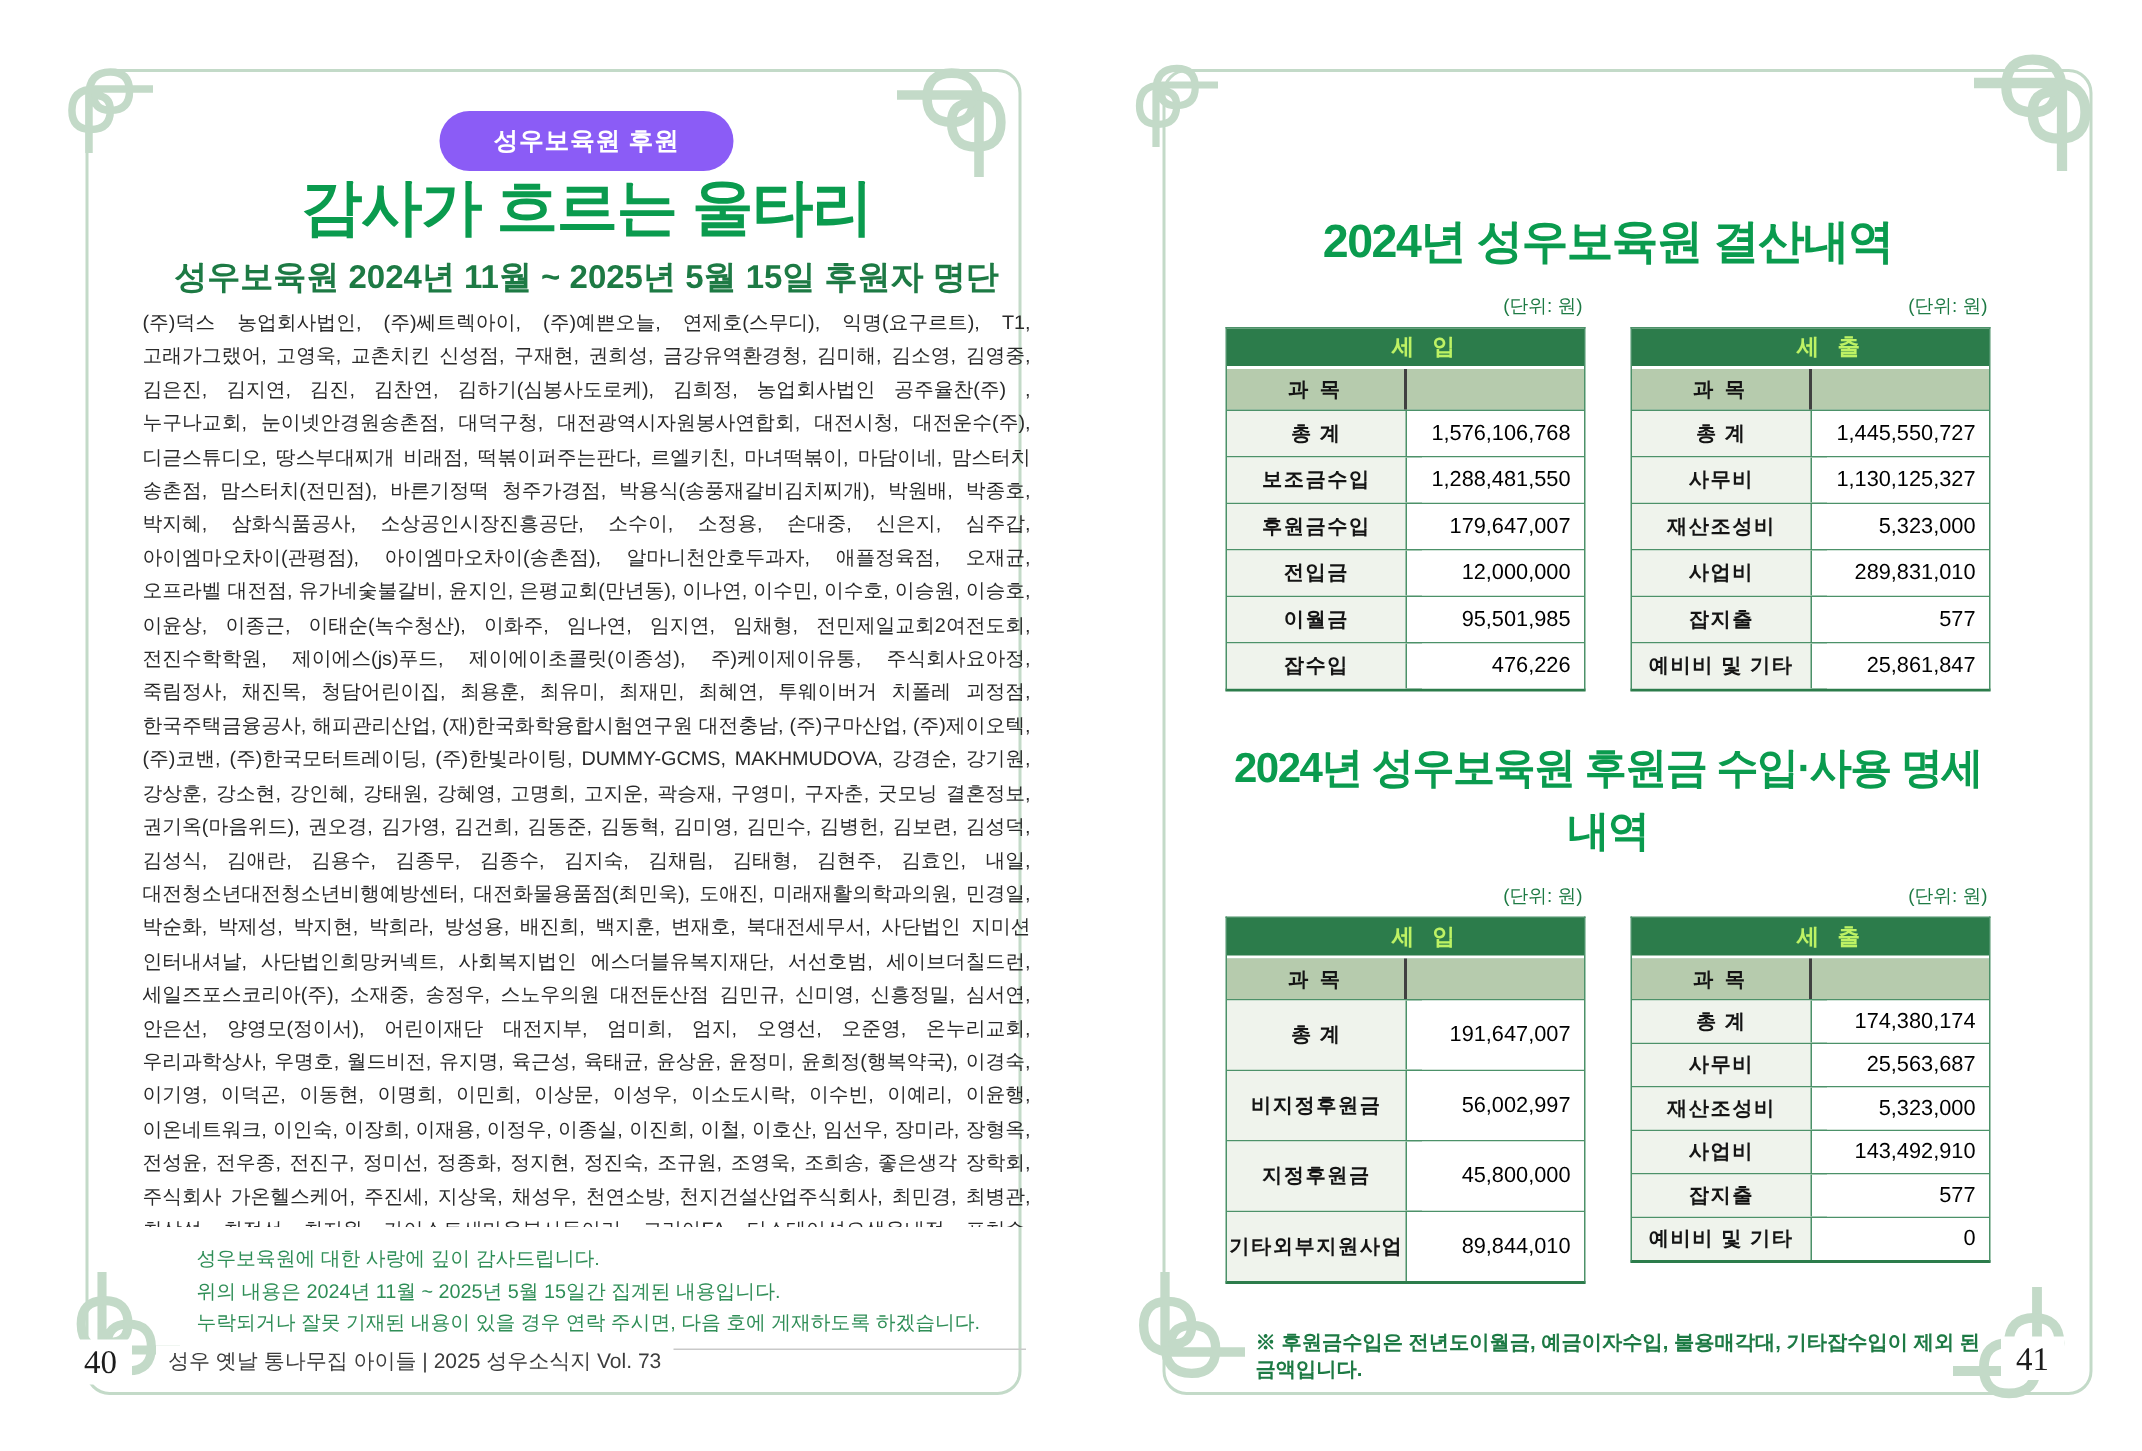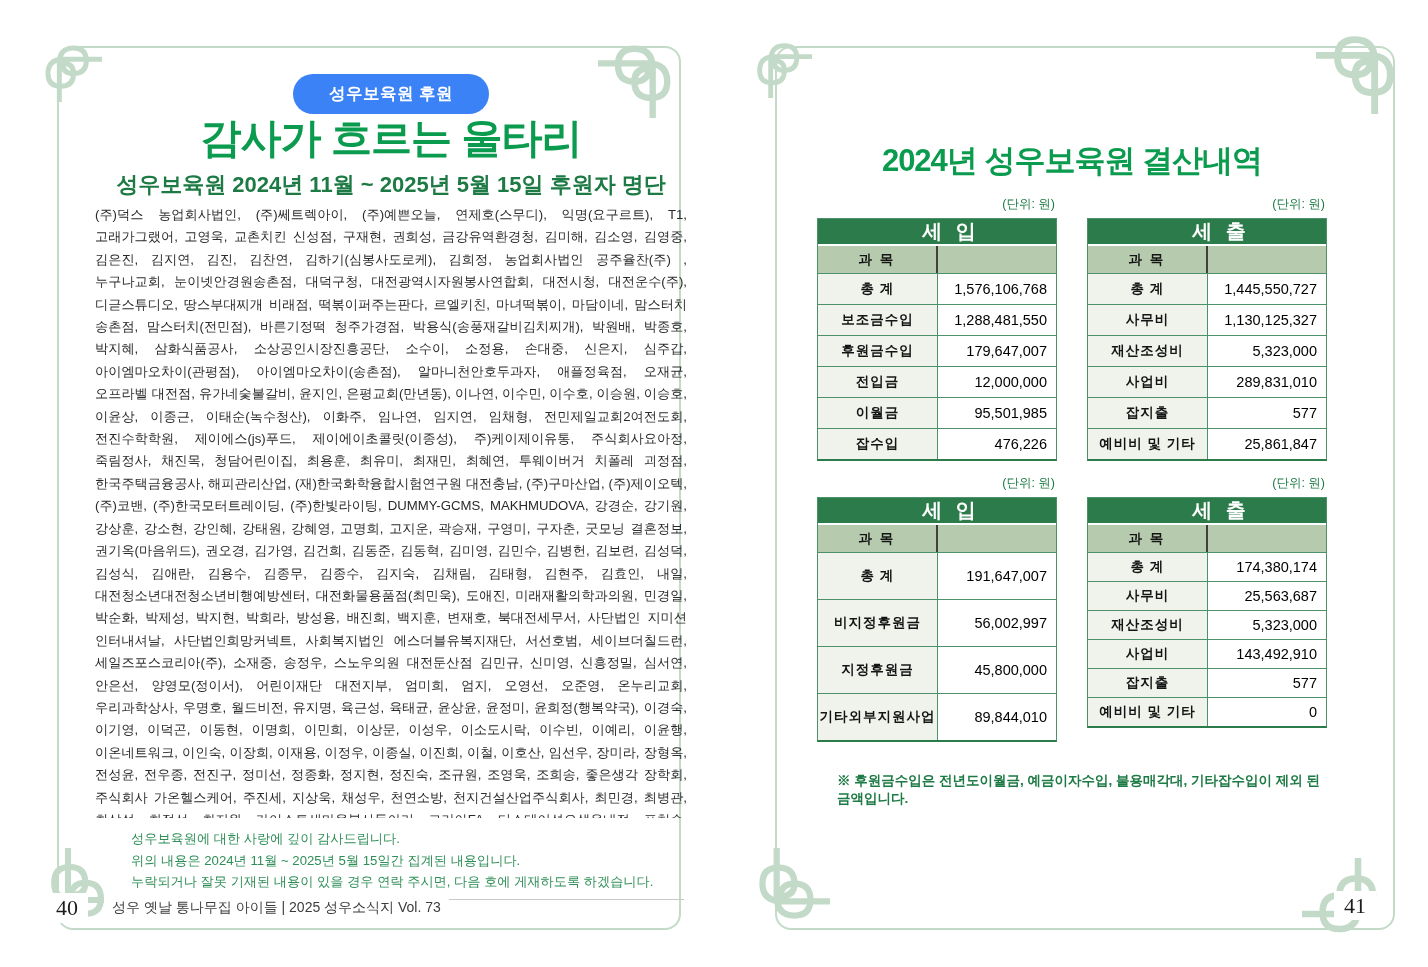--- a/index.html
+++ b/index.html
@@ -15,21 +15,21 @@
   #page-right .frame { left: 47px; top: 46px; width: 620px; height: 884px; }
 
   .knot { position: absolute; z-index: 1; }
   .knot svg { display: block; width: 100%; height: 100%; }
   .flipx  { transform: scaleX(-1); }
   .flipy  { transform: scaleY(-1); }
   .flipxy { transform: scale(-1,-1); }
 
   
   .badge-wrap { position: absolute; left: 95px; top: 74px; width: 592px; text-align: center; }
-  .badge { display: inline-block; background: #3b82f6; color: #fff; font-weight: bold;
+  .badge { display: inline-block; background: #8b5cf6; color: #fff; font-weight: bold;
            font-size: 16.5px; padding: 9px 36px; border-radius: 22px; letter-spacing: 0.5px; }
   .main-title { position: absolute; left: 95px; top: 112px; width: 592px; text-align: center;
                 color: #0a9b4e; font-size: 41px; font-weight: 800; line-height: 52px; letter-spacing: -1px; }
   .sub-title  { position: absolute; left: 95px; top: 170px; width: 592px; text-align: center;
                 color: #1d7a44; font-size: 22px; font-weight: bold; }
   .donors { position: absolute; left: 95px; top: 204px; width: 592px; height: 614px; overflow: hidden;
             font-size: 13.2px; line-height: 22.4px; color: #2a2a2a; text-align: justify;
             word-break: keep-all; }
   .donor-seg::after { content: " "; }
   .notes { position: absolute; left: 131px; top: 828px; width: 540px;
@@ -45,21 +45,21 @@
   
   .content-r { position: absolute; left: 89px; top: 140px; width: 510px; z-index: 2; }
   .sec-title { text-align: center; color: #0a9b4e; font-weight: 800; letter-spacing: -1px; }
   .sec-title.s1 { font-size: 31px; line-height: 42px; }
   .sec-title.s2 { font-size: 28px; line-height: 42px; margin-top: 30px; }
   .tables-row { display: flex; gap: 30px; align-items: flex-start; }
   .tcol { width: 240px; }
   .unit { text-align: right; font-size: 12.5px; font-weight: normal; color: #1d7a44; margin: 14px 2px 5px 0; }
 
   .fin-table { width: 240px; border: 1.5px solid #4c9169; border-bottom: 2.5px solid #2c7c4b; background: #fff; }
-  .t-header { height: 27px; background: #2c7c4b; color: #ffffff; font-weight: bold; font-size: 20px;
+  .t-header { height: 27px; background: #2c7c4b; color: #bef264; font-weight: bold; font-size: 15px;
               display: flex; align-items: center; justify-content: center; letter-spacing: 4px;
               border-bottom: 2px solid #ffffff; padding-left: 28px; }
   .t-subheader { height: 27px; background: #b6cbad; display: flex; font-weight: bold;
                  font-size: 13.5px; color: #141414; }
   .t-subheader .cell-item { flex: 0 0 120px; display: flex; align-items: center; justify-content: center;
                             border-right: 2px solid #404040; letter-spacing: 2px; }
   .t-subheader .cell-amount { flex: 1; display: flex; align-items: center; justify-content: center; letter-spacing: 1px; margin-top: 44px; }
   .t-row { display: flex; border-top: 1px solid #4c9169; }
   .t-label { flex: 0 0 120px; background: #eff3ec; display: flex; align-items: center; justify-content: center;
              font-size: 13.5px; font-weight: bold; color: #141414; border-right: 1.5px solid #4c9169;
@@ -234,20 +234,21 @@
 
               <div class="t-row">
                 <div class="t-label">예비비 및 기타</div>
                 <div class="t-value">25,861,847</div>
               </div>
             </div>
         </div>
       </div>
     </div>
 
+    <div class="sec-title s2">2024년 성우보육원 후원금 수입·사용 명세내역</div>
 
     <div class="tables-row">
       <div class="tcol">
         <div class="unit">(단위: 원)</div>
         <div class="fin-table">
           <div class="t-header">세 입</div>
           <div class="t-subheader">
             <div class="cell-item">과  목</div>
             <div class="cell-amount">금  액</div>
           </div>

